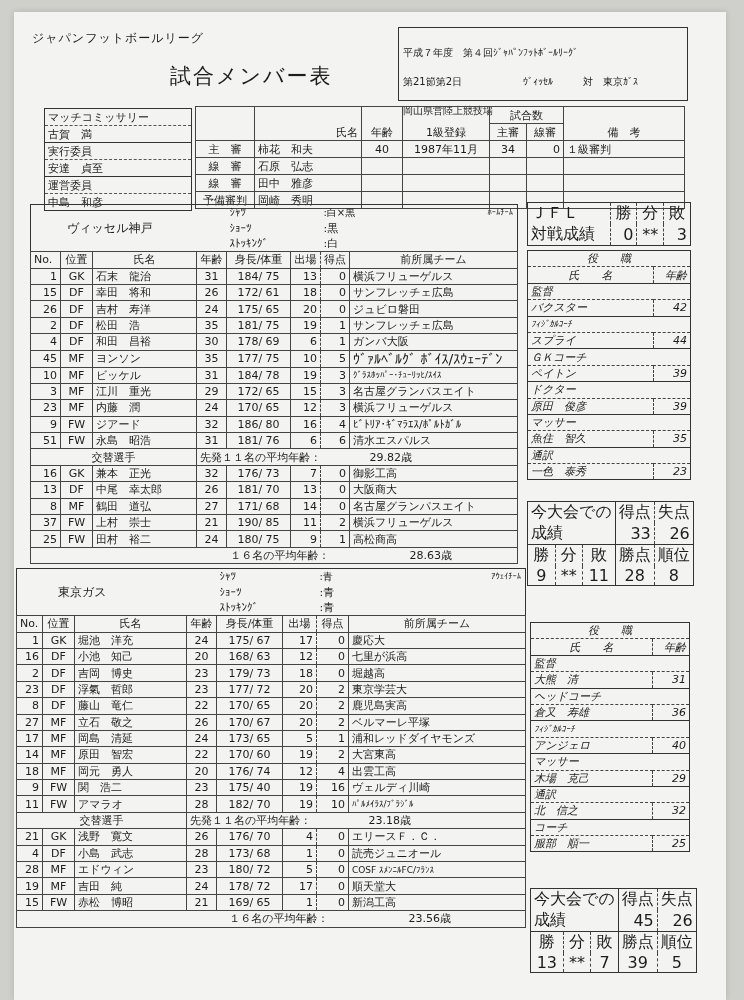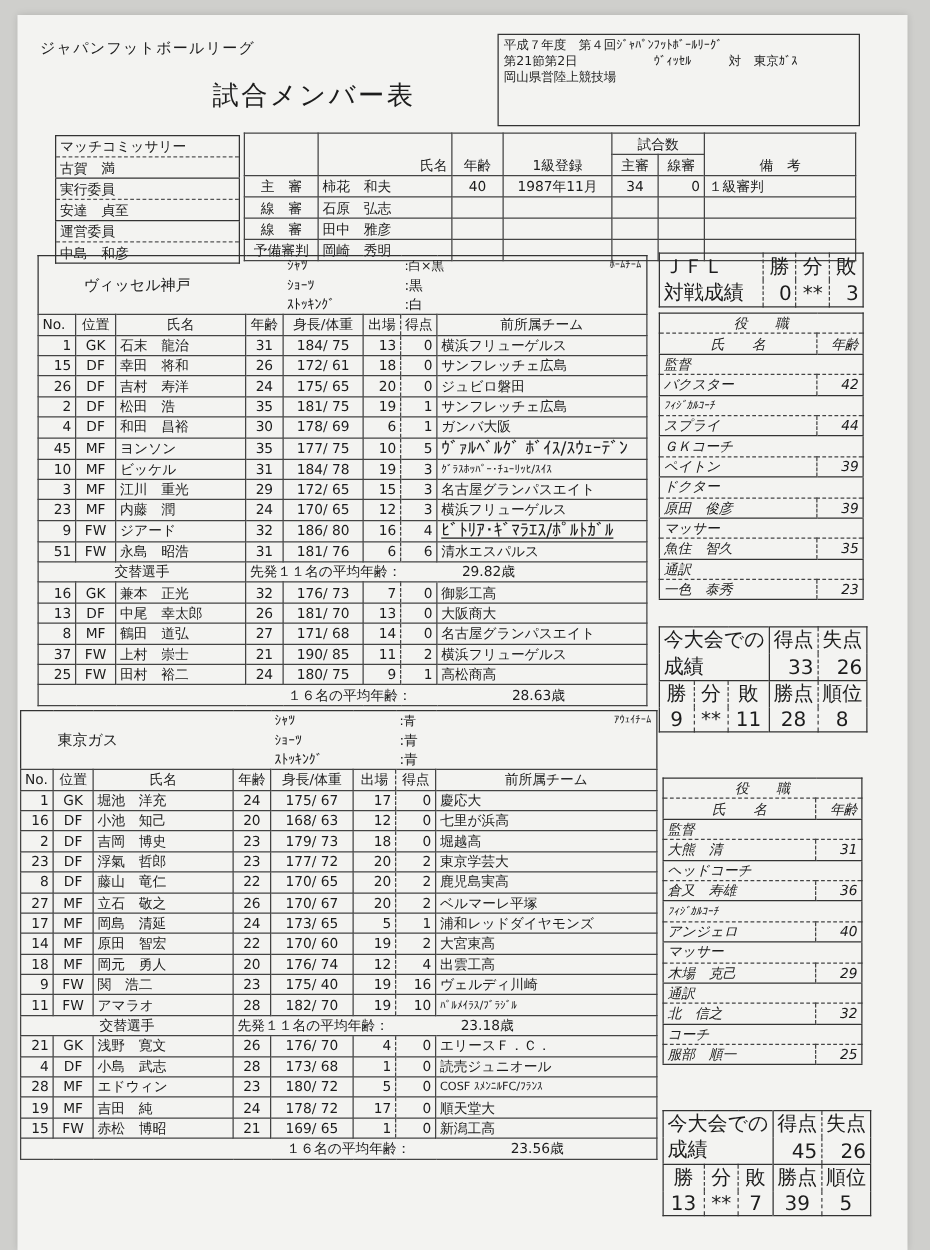--- a/index.html
+++ b/index.html
@@ -2,21 +2,21 @@
 <html><head>
 <meta charset="utf-8">
 <style>
   html,body{margin:0;padding:0;}
   body{width:744px;height:1000px;background:#cfcfcc;font-family:"DejaVu Sans",sans-serif;color:#1c1c1c;position:relative;overflow:hidden;}
   .paper{position:absolute;left:14px;top:12px;width:712px;height:988px;background:#f3f3f1;box-shadow:0 0 6px rgba(0,0,0,.15);}
   .abs{position:absolute;}
   .league{left:32px;top:30px;font-size:12px;letter-spacing:1px;}
   .title{left:170px;top:62px;font-size:21px;letter-spacing:2px;}
   .matchbox{left:398px;top:27px;width:290px;height:74px;border:1.3px solid #333;font-size:10px;line-height:13px;padding:2px 4px;box-sizing:border-box;}
-  .matchbox .row{display:flex;white-space:nowrap;}
+  .matchbox .row{display:flex;white-space:nowrap;margin-top:16px;}
   table{border-collapse:collapse;}
   td,th{font-weight:normal;padding:0 3px;white-space:nowrap;overflow:hidden;}
   .comm{left:44px;top:108px;width:148px;border:1.3px solid #333;}
   .comm td{font-size:11px;height:16px;border-bottom:1px dashed #555;}
   .comm tr.solid td{border-bottom:1.2px solid #333;margin-left:35px;}
   .ref{left:195px;top:106px;width:490px;border:1.3px solid #333;}
   .ref td{font-size:11px;height:16px;border:1px solid #444;}
   .c{text-align:center;} .r{text-align:right;}
   .team{left:30px;width:488px;border:1.3px solid #333;}
   .team td{font-size:11px;height:15.4px;border:1px solid #444;}
@@ -275,21 +275,21 @@
         <td>横浜フリューゲルス</td>
       </tr>
       <tr>
         <td class="r">9</td>
         <td class="c">FW</td>
         <td>ジアード</td>
         <td class="c">32</td>
         <td class="c">186/ 80</td>
         <td class="r dl">16</td>
         <td class="r" style="border-left: 1px dashed rgb(68, 68, 68);">4</td>
-        <td style="font-size: 14px; text-decoration: underline;">ﾋﾞﾄﾘｱ･ｷﾞﾏﾗｴｽ/ﾎﾟﾙﾄｶﾞﾙ</td>
+        <td style="font-size: 11px;">ﾋﾞﾄﾘｱ･ｷﾞﾏﾗｴｽ/ﾎﾟﾙﾄｶﾞﾙ</td>
       </tr>
       <tr>
         <td class="r">51</td>
         <td class="c">FW</td>
         <td>永島　昭浩</td>
         <td class="c">31</td>
         <td class="c">181/ 76</td>
         <td class="r dl">6</td>
         <td class="r" style="border-left: 1px dashed rgb(68, 68, 68);">6</td>
         <td>清水エスパルス</td>
@@ -453,21 +453,21 @@
       <col style="width:32px">
       <col style="width:112px">
       <col style="width:30px">
       <col style="width:66px">
       <col style="width:34px">
       <col style="width:32px">
       <col>
     </colgroup>
   <tbody>
   <tr>
-        <td colspan="4" rowspan="3" style="border:0;padding-left:29px;font-size:12px">東京ガス</td>
+        <td colspan="4" rowspan="3" style="border:0;padding-left:41px;font-size:12px">東京ガス</td>
       <td colspan="2" class="small" style="border:0">ｼｬﾂ</td>
       <td colspan="2" style="border:0;position:relative"><span class="kit">:青</span><span class="small" style="position:absolute;right:4px;top:2px">ｱｳｪｲﾁｰﾑ</span></td>
       </tr>
   <tr>
         <td colspan="2" class="small" style="border:0">ｼｮｰﾂ</td>
         <td colspan="2" class="kit" style="border:0">:青</td>
       </tr>
   <tr>
         <td colspan="2" class="small" style="border:0">ｽﾄｯｷﾝｸﾞ</td>
         <td colspan="2" class="kit" style="border:0">:青</td>

